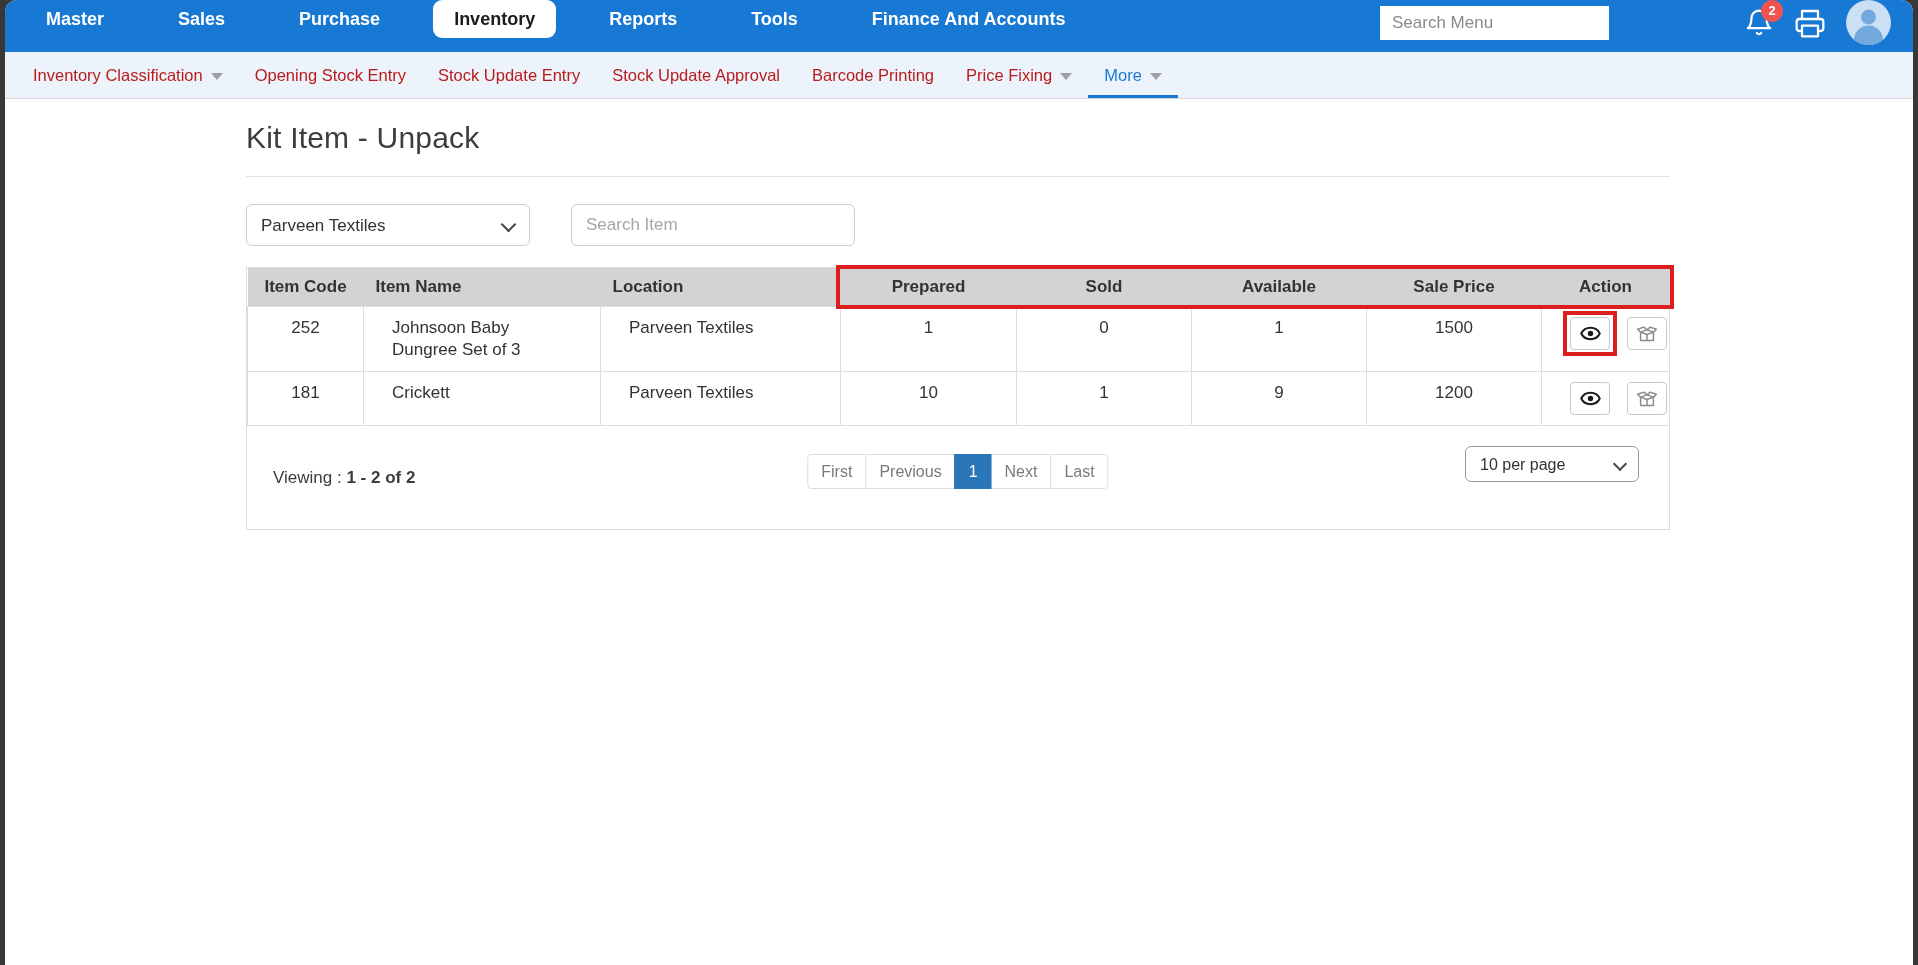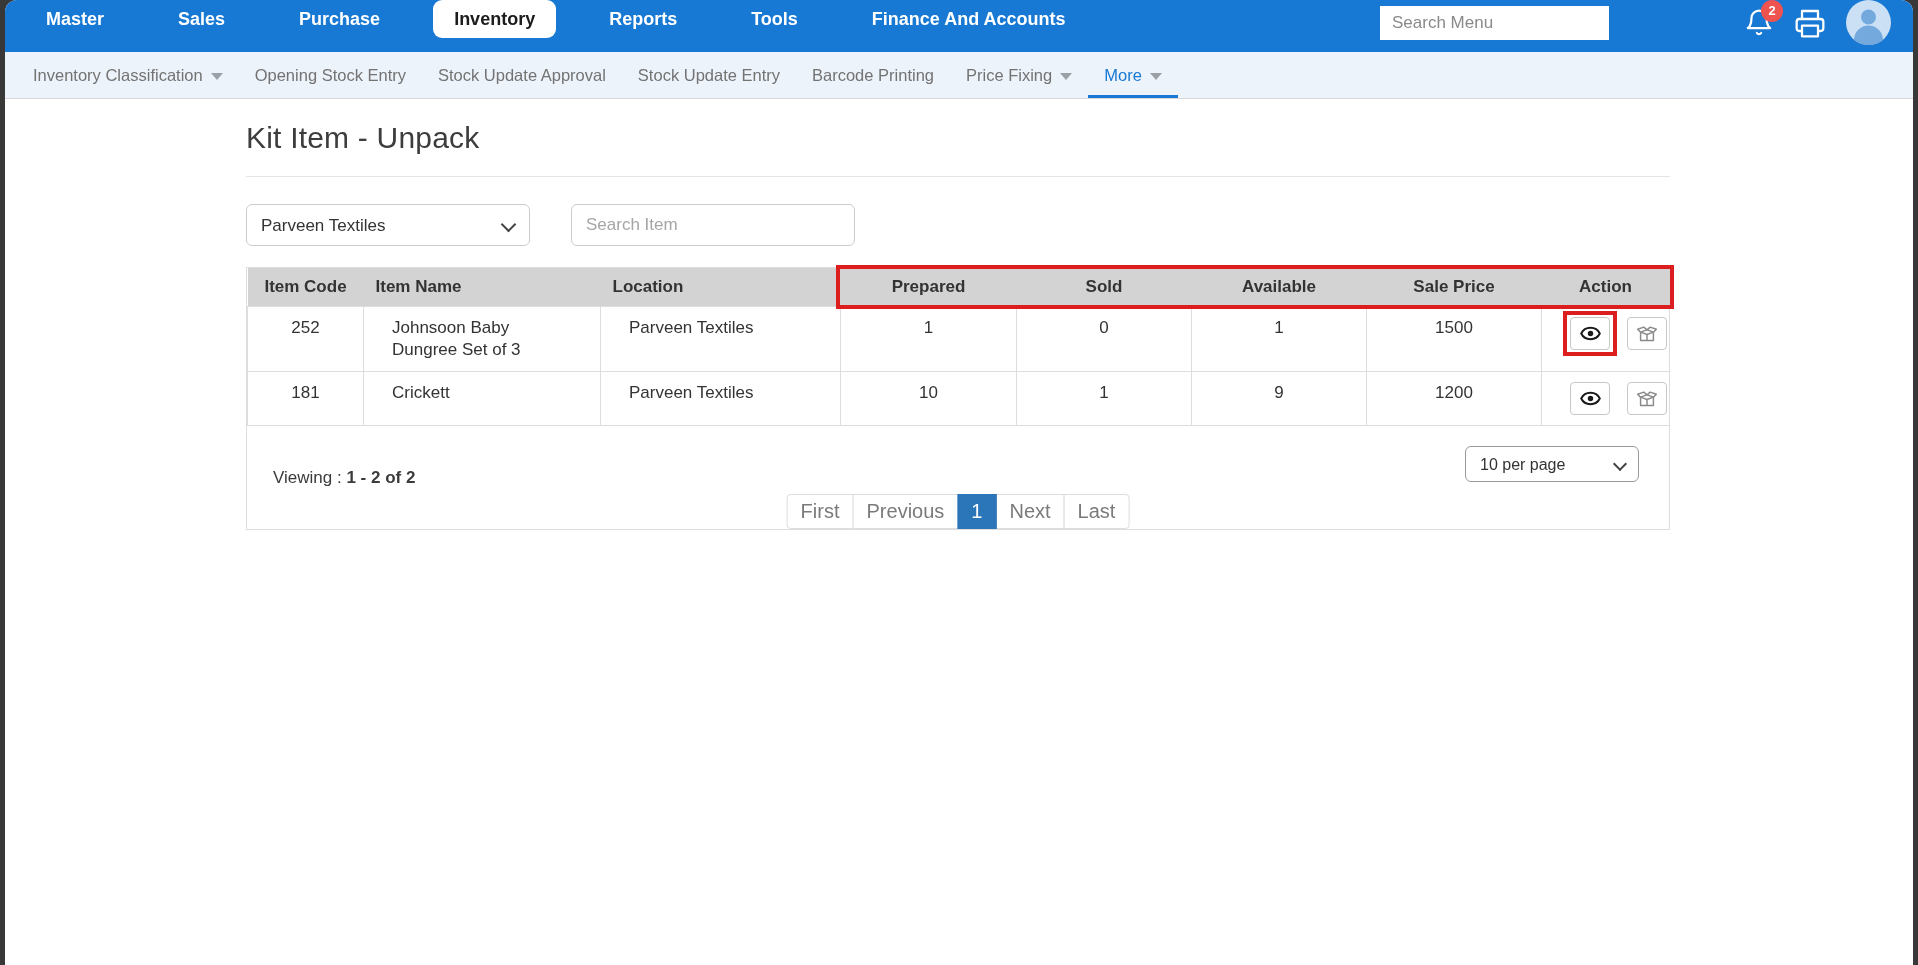--- a/index.html
+++ b/index.html
@@ -47,21 +47,21 @@
   .printer-wrap { margin-left:20px; width:32px; height:32px; cursor:pointer; }
   .avatar-wrap { margin-left:20px; margin-right:6px; width:45px; height:45px; cursor:pointer; }
 
   
   .subnav {
     height:47px; background:#edf3fa; border-bottom:1px solid #d9d9d9;
     display:flex; align-items:stretch; padding-left:12px;
   }
   .subnav-item {
     display:flex; align-items:center; padding:0 16px;
-    font-size:16.5px; color:#737373; cursor:pointer; white-space:nowrap;
+    font-size:16.5px; color:#b91c1c; cursor:pointer; white-space:nowrap;
   }
   .subnav-item.active { color:#1779d3; box-shadow:inset 0 -3px 0 #1779d3; }
   .caret {
     display:inline-block; width:0; height:0; margin-left:8px; margin-top:2px;
     border-left:6px solid transparent; border-right:6px solid transparent;
     border-top:7px solid #9aa0a6;
   }
 
   
   .main { padding:22px 0 0 241px;border-radius:20px; }
@@ -128,21 +128,21 @@
   .panel-footer { position:relative; height:103px; }
   .viewing { position:absolute; left:26px; top:42px; font-size:17px; color:#3b3b3b; }
   .viewing b { font-weight:bold; }
   .pager {
     position:absolute; left:50%; transform:translateX(-50%); top:28px;
     display:flex;
   }
   .page-btn {
     height:35px; display:flex; align-items:center; padding:0 13px;
     border:1px solid #dddddd; margin-left:-1px; background:#fff;
-    font-size:20px; color:#7a7a7a; cursor:pointer; font-family:inherit;margin-top:40px;
+    font-size:16px; color:#7a7a7a; cursor:pointer; font-family:inherit;
   }
   .page-btn:first-child { border-radius:4px 0 0 4px; margin-left:0; }
   .page-btn:last-child { border-radius:0 4px 4px 0; }
   .page-btn.active { background:#2b76b9; border-color:#2b76b9; color:#fff; z-index:1; }
   .perpage-wrap { position:absolute; right:30px; top:20px; width:174px; }
   .perpage {
     width:174px; height:36px; border:1px solid #999; border-radius:6px;
     background:#fff; font-size:16px; color:#333; padding:0 30px 0 14px;
     appearance:none; -webkit-appearance:none; font-family:inherit; outline:none;
   }
@@ -199,24 +199,24 @@
 
   <nav class="subnav">
     <div class="subnav-item">
       <span>Inventory Classification</span>
       <span class="caret"></span>
     </div>
     <div class="subnav-item">
       <span>Opening Stock Entry</span>
     </div>
     <div class="subnav-item">
+      <span>Stock Update Entry</span>
+    </div>
+    <div class="subnav-item">
       <span>Stock Update Approval</span>
-    </div>
-    <div class="subnav-item">
-      <span>Stock Update Entry</span>
     </div>
     <div class="subnav-item">
       <span>Barcode Printing</span>
     </div>
     <div class="subnav-item">
       <span>Price Fixing</span>
       <span class="caret"></span>
     </div>
     <div class="subnav-item active">
       <span>More</span>

